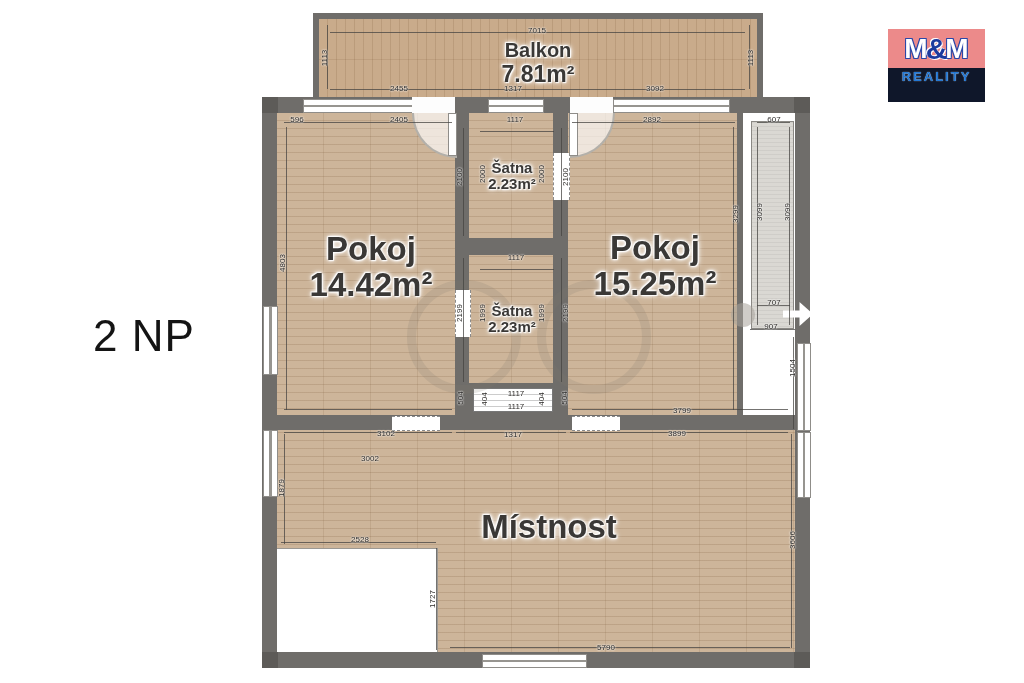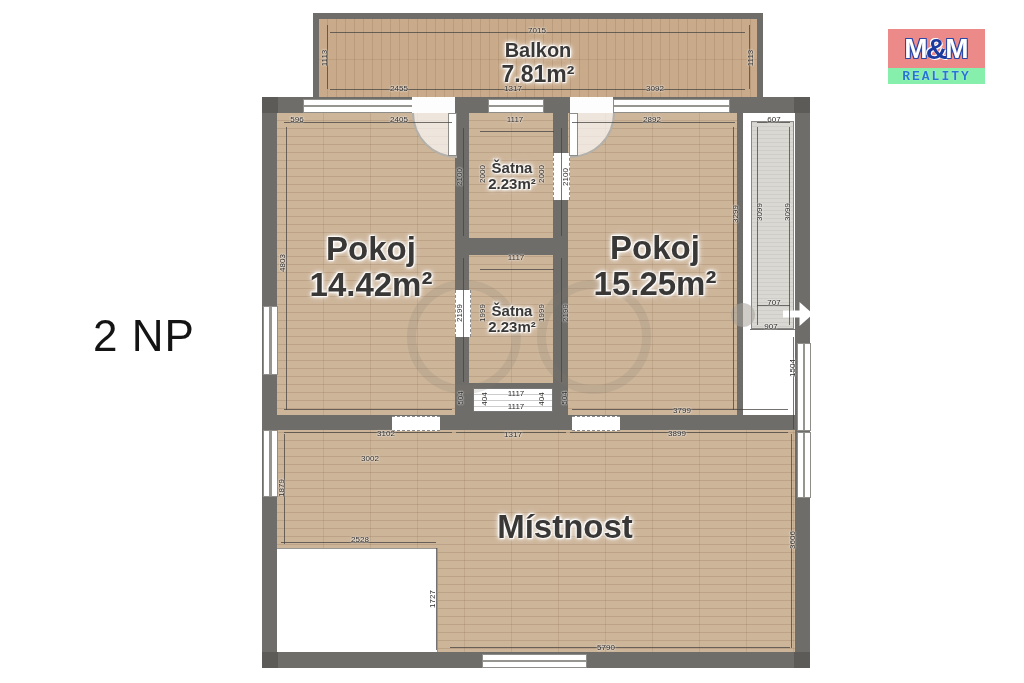--- a/index.html
+++ b/index.html
@@ -69,23 +69,23 @@
   .dimline{position:absolute;background:rgba(70,68,65,0.75);z-index:5;}
 
   .floor-label{font-size:44px;color:#141414;z-index:8;letter-spacing:1px;}
 
   
   .logo{width:97px;height:57px;z-index:8;}
   .logo-top{height:39px;background:#ec8a8a;display:flex;align-items:center;justify-content:center;
             font-weight:bold;font-size:28px;color:#ffffff;letter-spacing:0px;
             text-shadow:1px 1px 0 #2a47a8,-1px -1px 0 #2a47a8,1px -1px 0 #2a47a8,-1px 1px 0 #2a47a8;}
   .logo-amp{color:#1d3a9e;font-size:30px;margin:0 -2px;text-shadow:1px 1px 0 #fff,-1px -1px 0 #fff;}
-  .logo-bottom{height:16px;background:#86efac;color:#2277d4;font-weight:bold;font-size:13px;
+  .logo-bottom{height:34px;background:#0f172a;color:#2277d4;font-weight:bold;font-size:13px;
                letter-spacing:2px;text-align:center;line-height:18px;
-               text-shadow:0 0 1px #ffffff;font-family:Liberation Mono, monospace;}
+               text-shadow:0 0 1px #ffffff;}
 </style>
 </head>
 <body>
 
 <div class="canvas">
 
   <div class="abs floor-label" style="left:93px;top:311px;">2 NP</div>
 
   <div class="abs logo" style="left:888px;top:29px;">
     <div class="logo-top">
@@ -166,21 +166,21 @@
     <div>2.23m²</div>
   </div>
   <div class="abs room-label lbl-sm" style="left:512px;top:319px;">
     <div>Šatna</div>
     <div>2.23m²</div>
   </div>
   <div class="abs room-label lbl-lg" style="left:655px;top:266px;">
     <div>Pokoj</div>
     <div>15.25m²</div>
   </div>
-  <div class="abs room-label lbl-lg" style="left:549px;top:527px;margin-left:16px;">
+  <div class="abs room-label lbl-lg" style="left:549px;top:527px;">
     <div>Místnost</div>
   </div>
 
   <div class="abs" style="left:0;top:0;width:100%;height:100%;z-index:6;pointer-events:none;">
       <span class="dim" style="left: 537px; top: 31px;">7015</span>
       <span class="dim v" style="left: 325px; top: 58px;">1113</span>
       <span class="dim v" style="left: 751px; top: 58px;">1113</span>
       <span class="dim" style="left: 399px; top: 89px;">2455</span>
       <span class="dim" style="left: 513px; top: 89px;">1317</span>
       <span class="dim" style="left: 655px; top: 89px;">3092</span>

